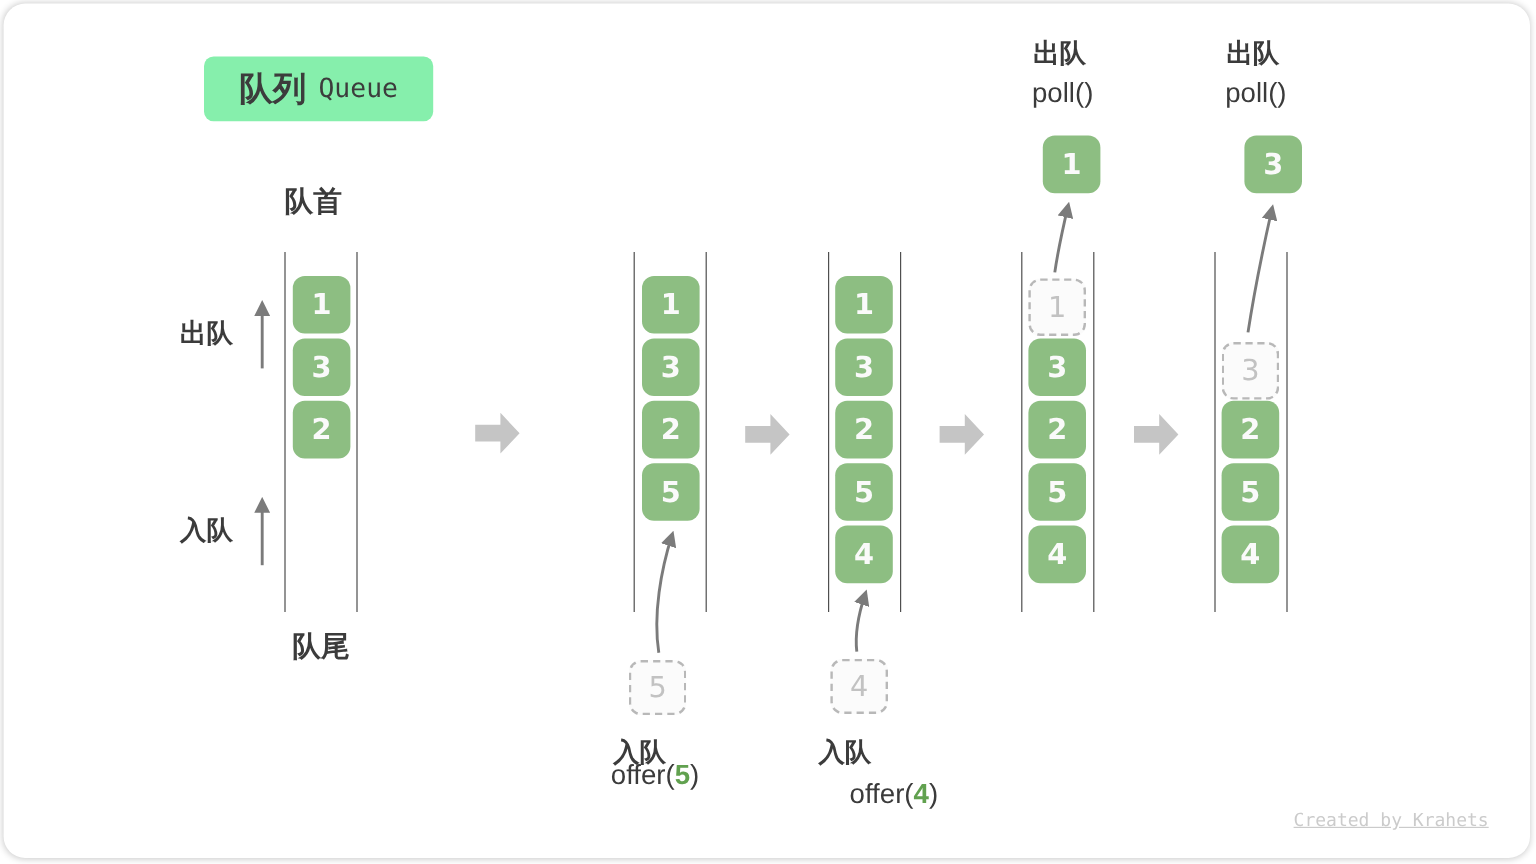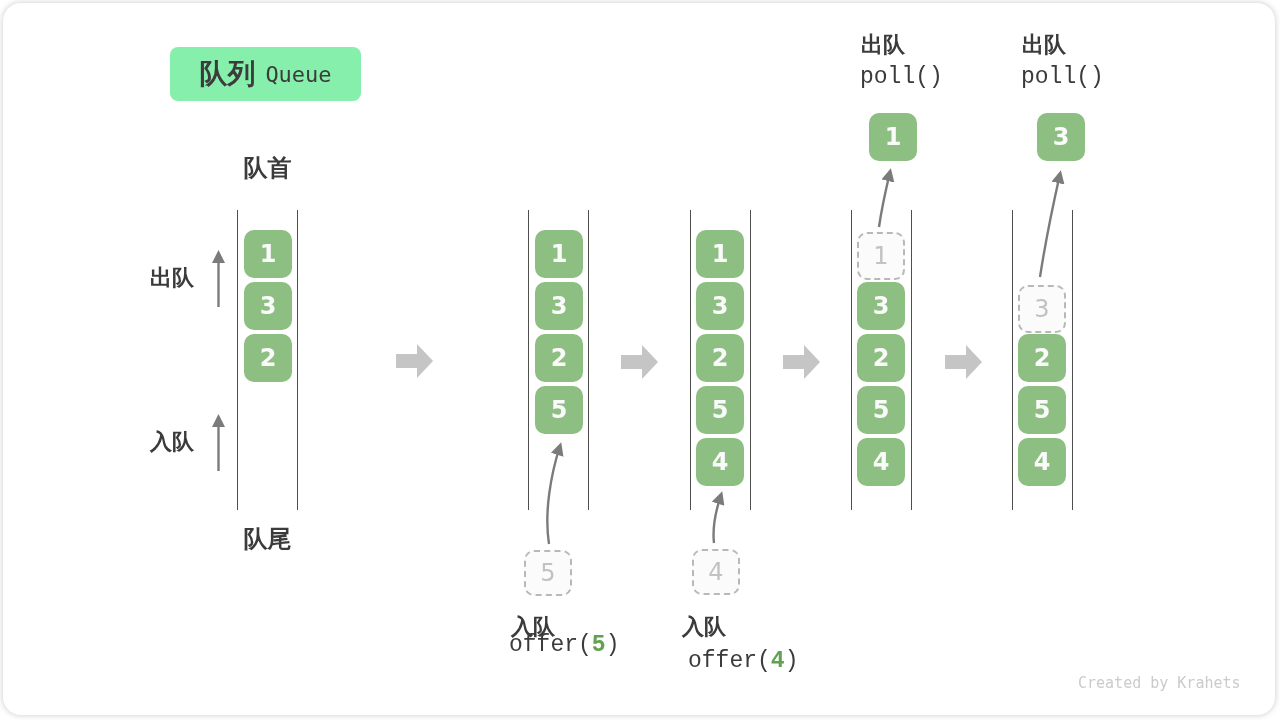--- a/index.html
+++ b/index.html
@@ -24,38 +24,38 @@
        width:61px;height:300px;top:210px;box-sizing:border-box;}
   
   .box{width:48px;height:48px;border-radius:10px;background:#8DBE82;
        color:#FAFAFA;font-size:24px;font-weight:bold;
        display:flex;align-items:center;justify-content:center;}
   .ghost{width:48px;height:46px;border-radius:10px;background:#FBFBFB;
          border:2px dashed #B8B8B8;color:#C2C2C2;font-size:24px;
          display:flex;align-items:center;justify-content:center;box-sizing:border-box;}
   
   .cap-op{font-size:22px;font-weight:bold;color:#3B3B3B;}
-  .code{font-family:Liberation Mono, monospace;
+  .code{font-family:Liberation Sans, sans-serif;
         font-size:23px;color:#3B3B3B;white-space:pre;}
   .code .arg{color:#61A14F;font-weight:bold;}
   .watermark{font-family:"DejaVu Sans Mono","Liberation Mono",monospace;
-             font-size:15px;color:#CBCBCB;}
+             font-size:15px;color:#CBCBCB;text-decoration:underline;}
   svg.overlay{position:absolute;left:0;top:0;pointer-events:none;}
 </style>
 </head>
 <body>
 
 <div class="frame"></div>
 
 <div class="abs badge">
   <span class="zh">队列</span>
   <span class="en">Queue</span>
 </div>
 
-<div class="abs cjk lbl-big" style="left:237px;top:152px;width:61px;text-align:center;">队首</div>
+<div class="abs cjk lbl-big" style="left:237px;top:152px;width:61px;text-align:left;">队首</div>
 <div class="abs cjk lbl-big" style="left:237px;top:523px;width:61px;text-align:center;">队尾</div>
 <div class="abs cjk lbl" style="left:150px;top:263px;">出队</div>
 <div class="abs cjk lbl" style="left:150px;top:427px;">入队</div>
 
 <div class="abs col" style="left:237px;"></div>
 <div class="abs col" style="left:528px;"></div>
 <div class="abs col" style="left:690px;"></div>
 <div class="abs col" style="left:851px;"></div>
 <div class="abs col" style="left:1012px;"></div>
 
@@ -86,21 +86,21 @@
 <div class="abs ghost" style="left:1018px;top:285px;height:48px;">3</div>
 <div class="abs box" style="left:1018px;top:334px;">2</div>
 <div class="abs box" style="left:1018px;top:386px;">5</div>
 <div class="abs box" style="left:1018px;top:438px;">4</div>
 <div class="abs box" style="left:1037px;top:113px;">3</div>
 
 <div class="abs cap-op" style="left:511px;top:612px;">入队</div>
 <div class="abs code" style="left:509px;top:632px;"><span>offer(</span><span class="arg">5</span><span>)</span></div>
 
 <div class="abs cap-op" style="left:682px;top:612px;">入队</div>
-<div class="abs code" style="left:688px;top:648px;"><span>offer(</span><span class="arg">4</span><span>)</span></div>
+<div class="abs code" style="left:708px;top:648px;"><span>offer(</span><span class="arg">4</span><span>)</span></div>
 
 <div class="abs cap-op" style="left:861px;top:30px;">出队</div>
 <div class="abs code" style="left:860px;top:64px;">poll()</div>
 
 <div class="abs cap-op" style="left:1022px;top:30px;">出队</div>
 <div class="abs code" style="left:1021px;top:64px;">poll()</div>
 
 <div class="abs watermark" style="left:1078px;top:674px;">Created by Krahets</div>
 
 <svg class="overlay" width="1280" height="720" viewBox="0 0 1280 720">

